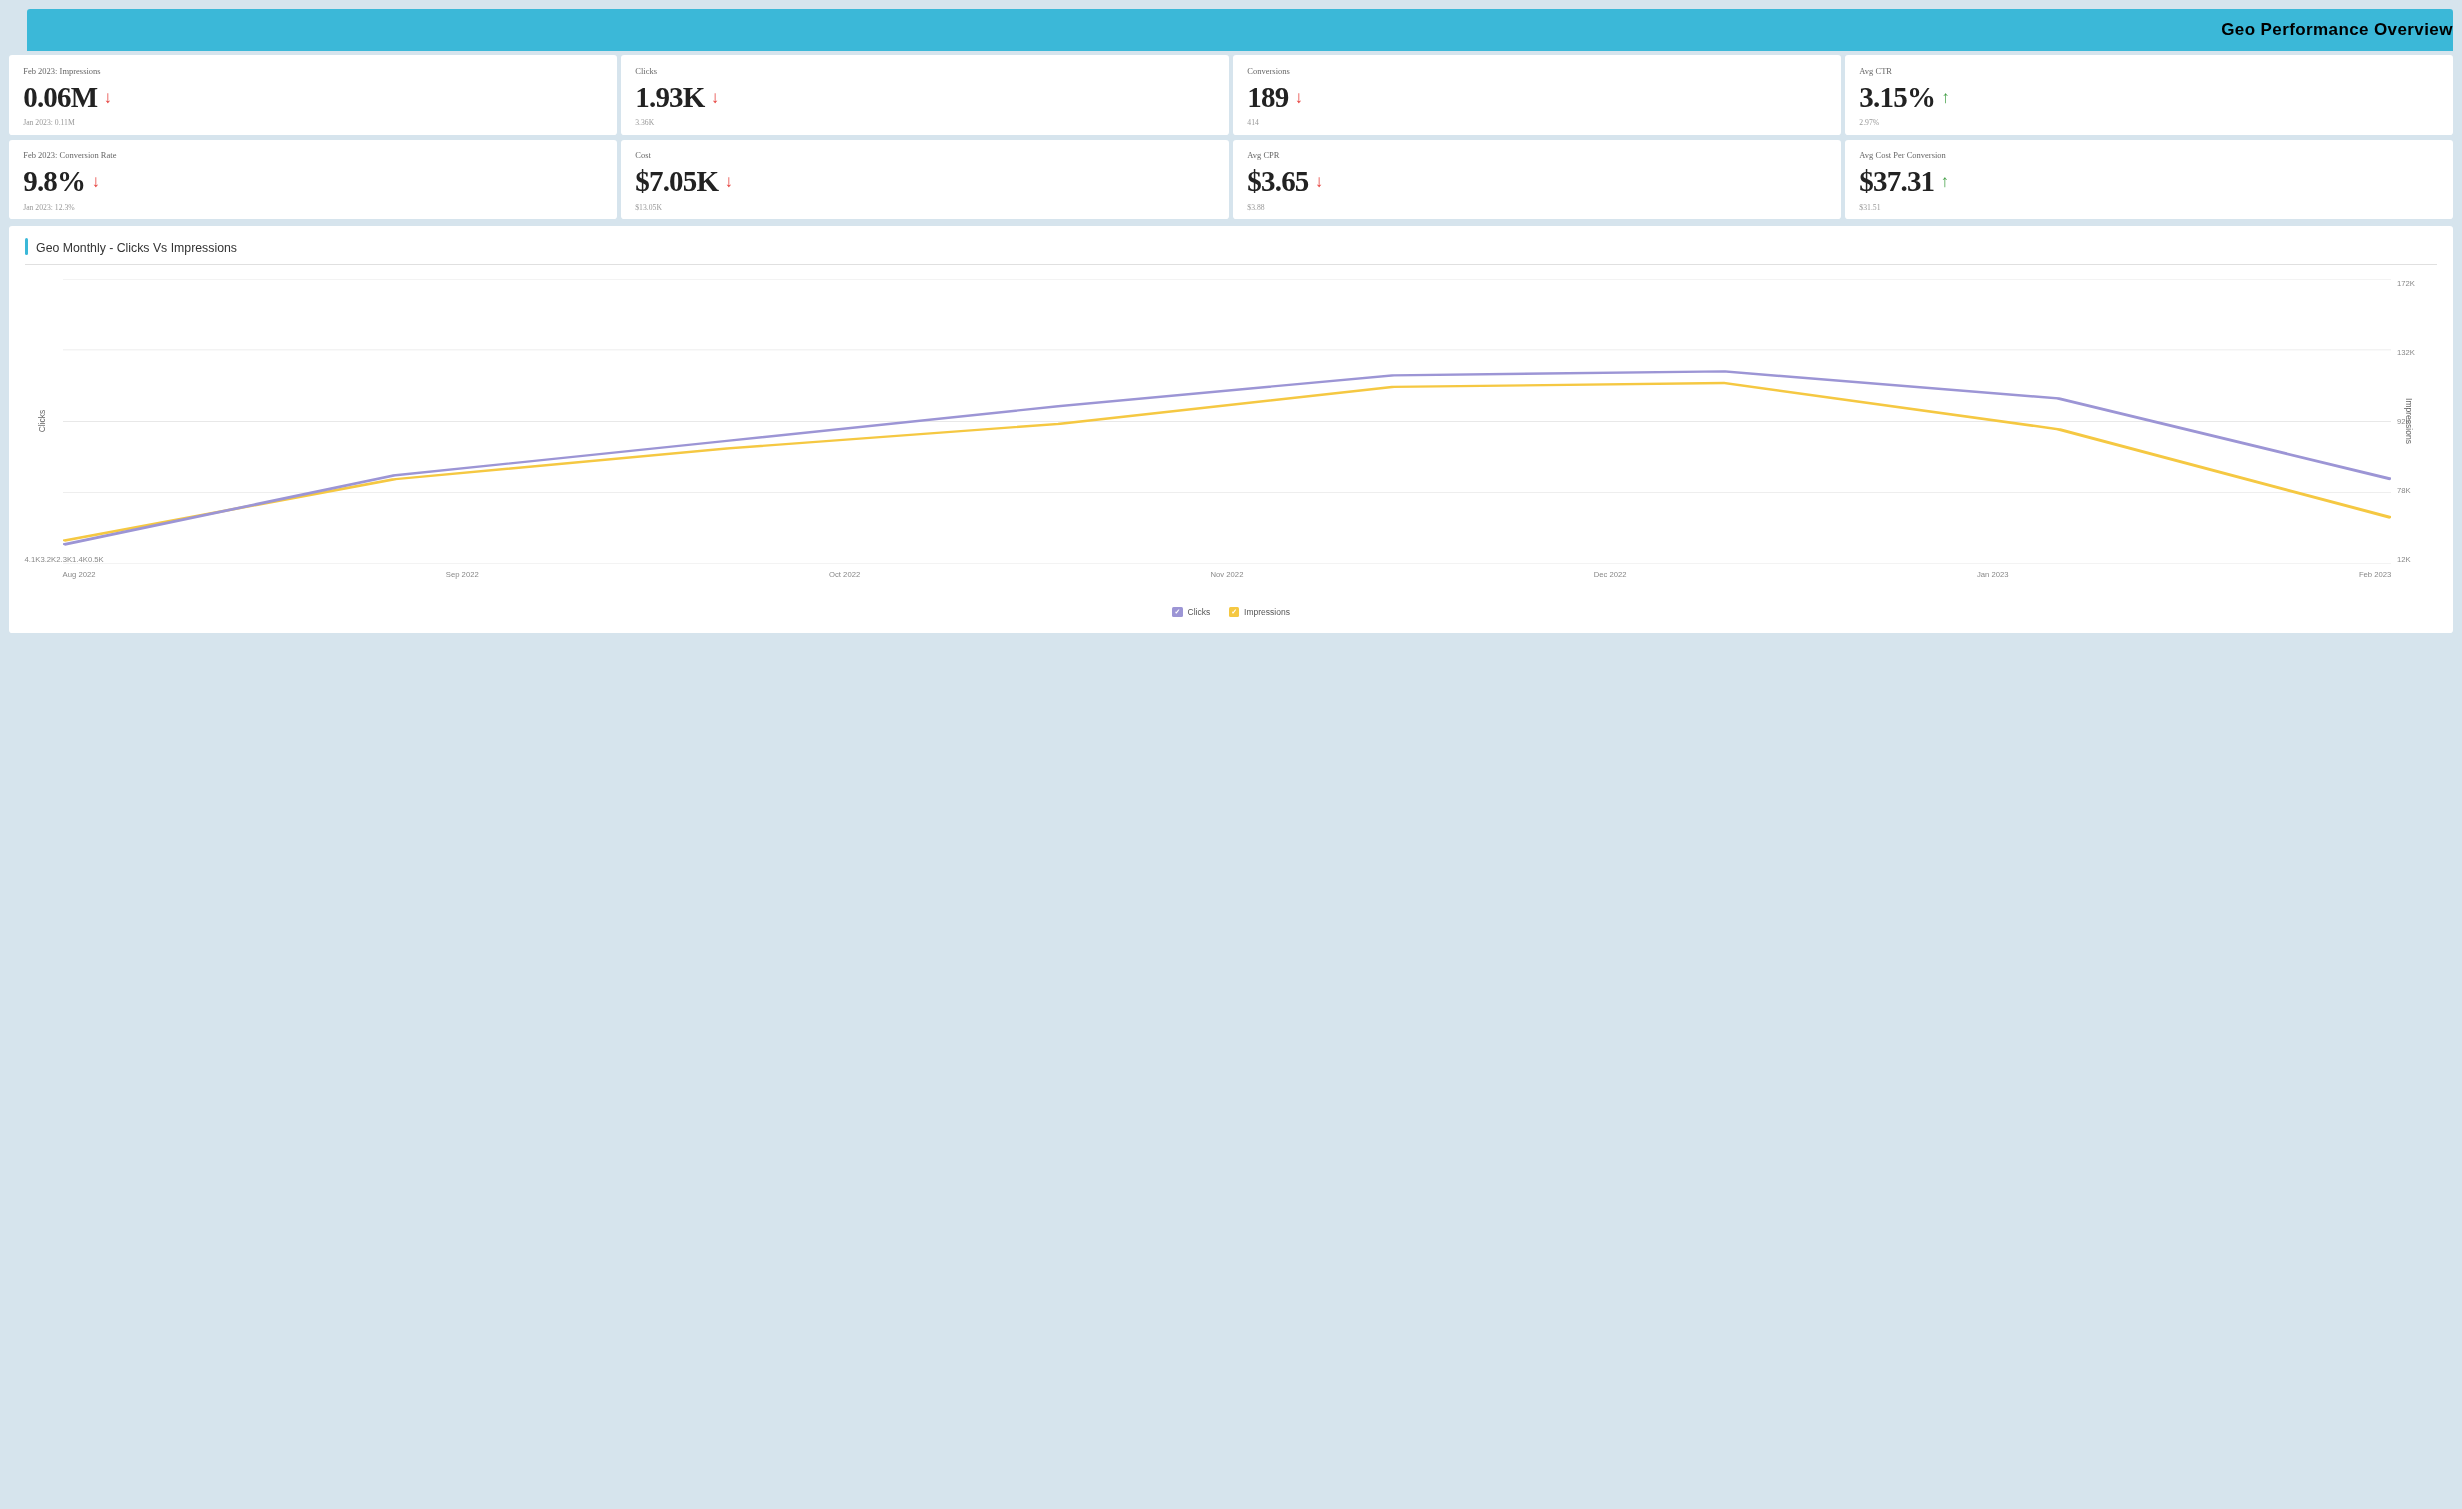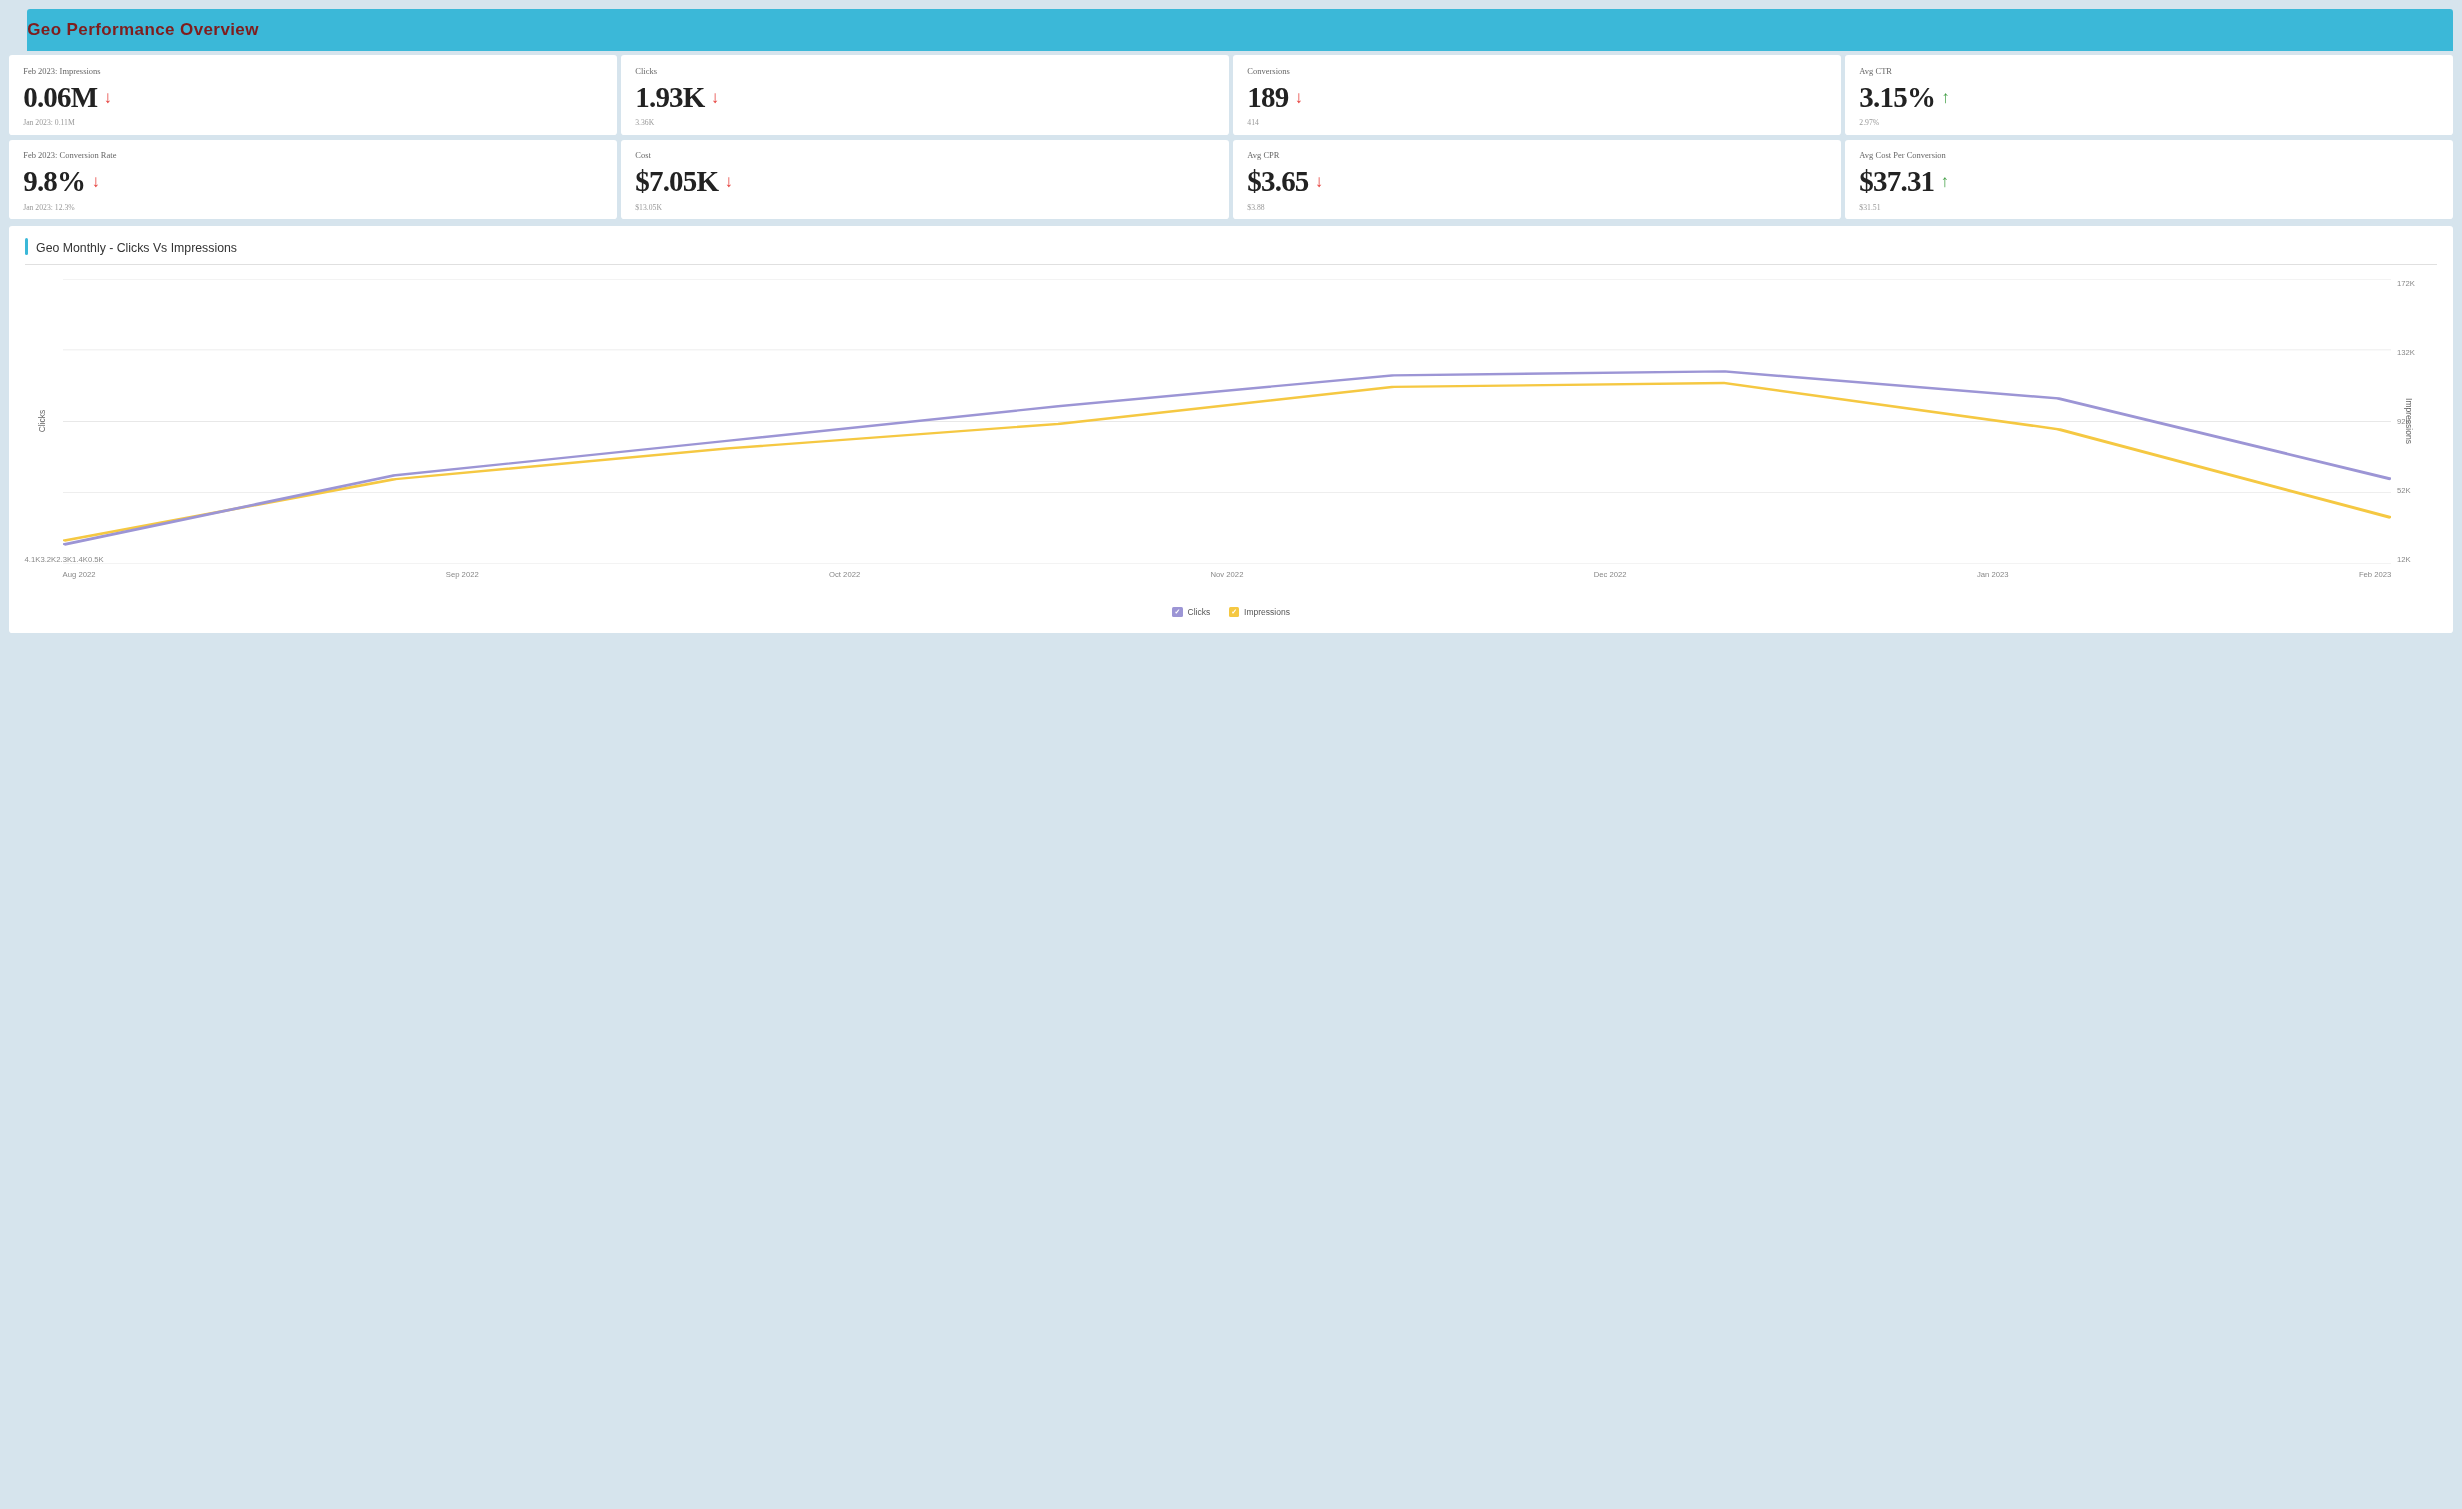--- a/index.html
+++ b/index.html
@@ -8,22 +8,22 @@
       background: #d6e4ed;
       min-height: 100vh;
       padding: 0;
     }
     .dashboard {
       background: #d6e4ed;
       padding: 9.2px;
     }
     .header {
       background: #3bb8d8;
-      color: #7f1d1d;
-      text-align: left;
+      color: #000000;
+      text-align: right;
       font-size: 17px;
       font-weight: 600;
       padding: 10.8px 0;
       border-radius: 3.1px 3.1px 0 0;
       letter-spacing: 0.4px;
       margin-left: 18px;
     }
     .metrics-grid {
       display: grid;
       grid-template-columns: repeat(4, 1fr);
@@ -283,21 +283,21 @@
         <span class="axis-label">3.2K</span>
         <span class="axis-label">2.3K</span>
         <span class="axis-label">1.4K</span>
         <span class="axis-label">0.5K</span>
       </div>
 
       <div class="y-axis-right">
         <span class="axis-label">172K</span>
         <span class="axis-label">132K</span>
         <span class="axis-label">92K</span>
-        <span class="axis-label">52K</span>
+        <span class="axis-label">78K</span>
         <span class="axis-label">12K</span>
       </div>
 
       <div class="chart-inner">
         <svg width="100%" height="100%" viewBox="0 0 900 370" preserveAspectRatio="none">
 
           <line x1="0" y1="0" x2="900" y2="0" stroke="#e8e8e8" stroke-width="1"></line>
           <line x1="0" y1="92" x2="900" y2="92" stroke="#e8e8e8" stroke-width="1"></line>
           <line x1="0" y1="185" x2="900" y2="185" stroke="#e8e8e8" stroke-width="1"></line>
           <line x1="0" y1="277" x2="900" y2="277" stroke="#e8e8e8" stroke-width="1"></line>

